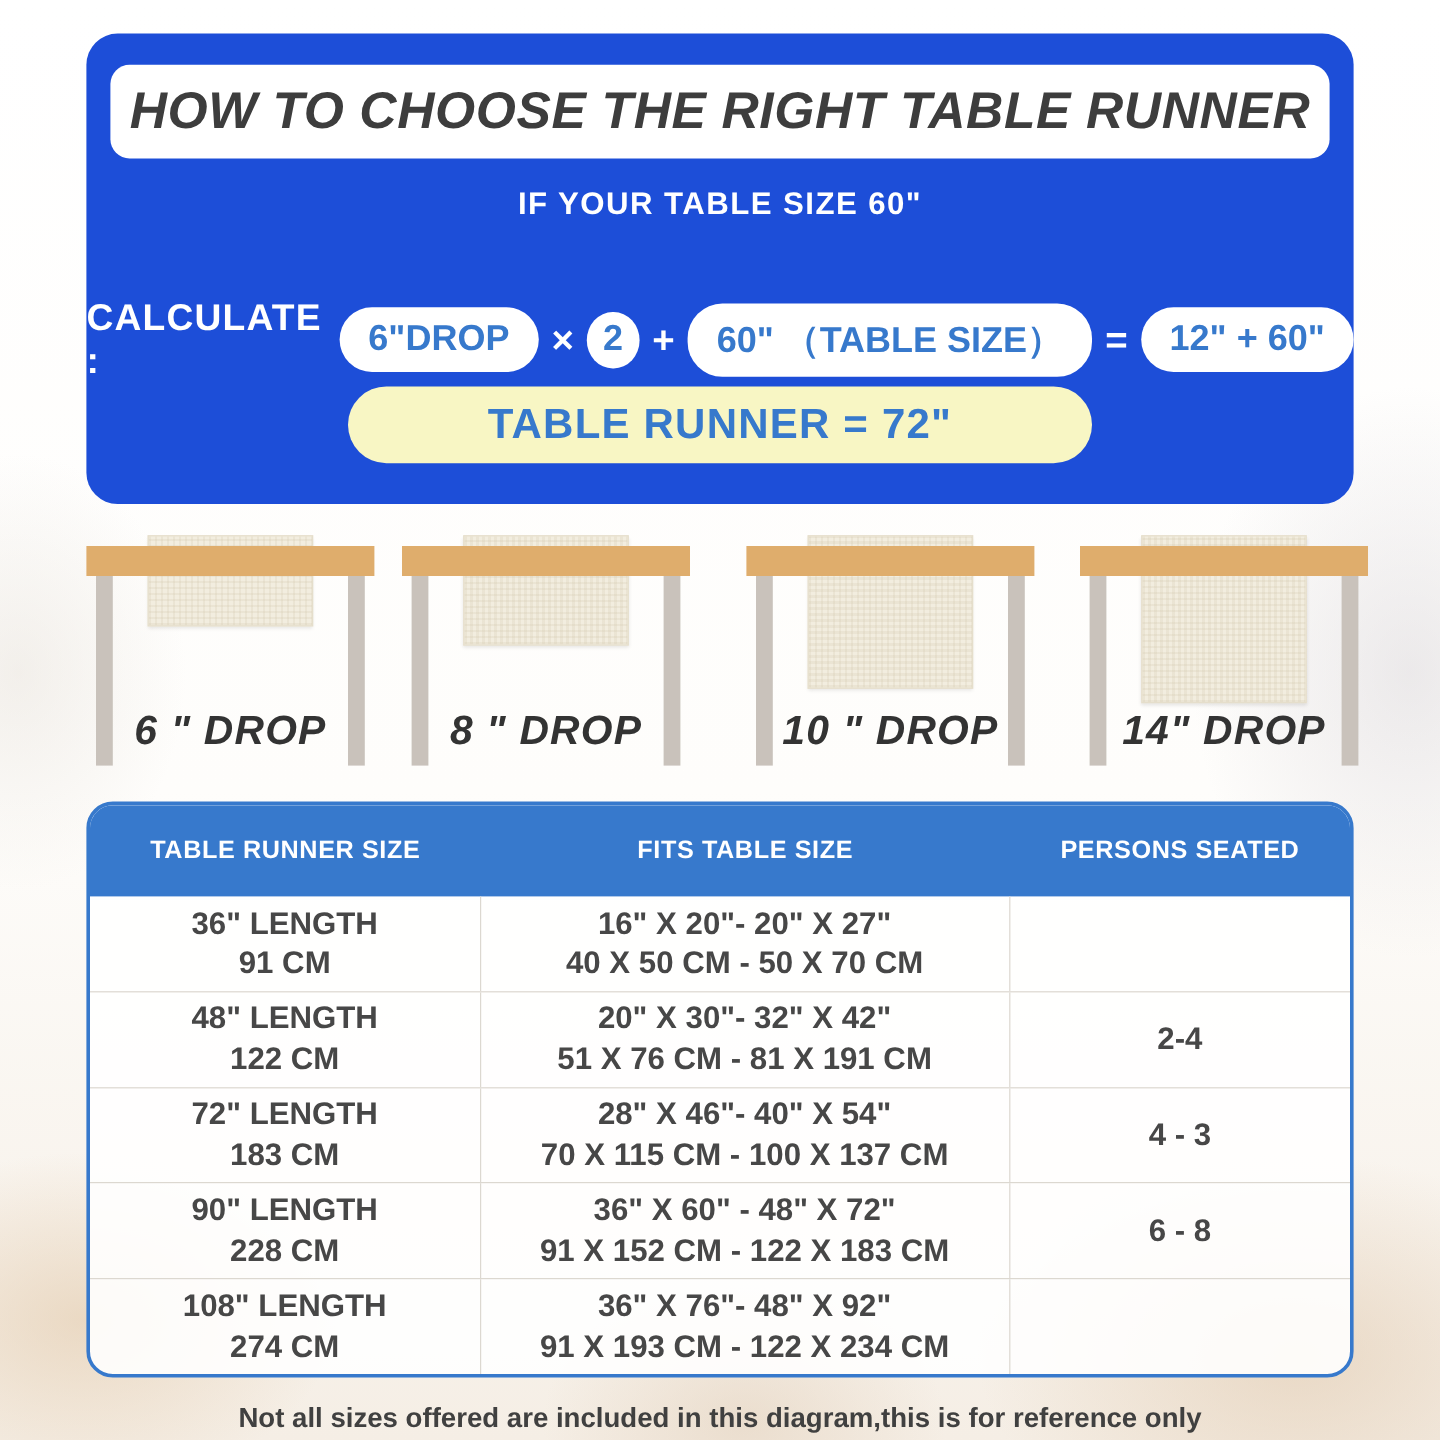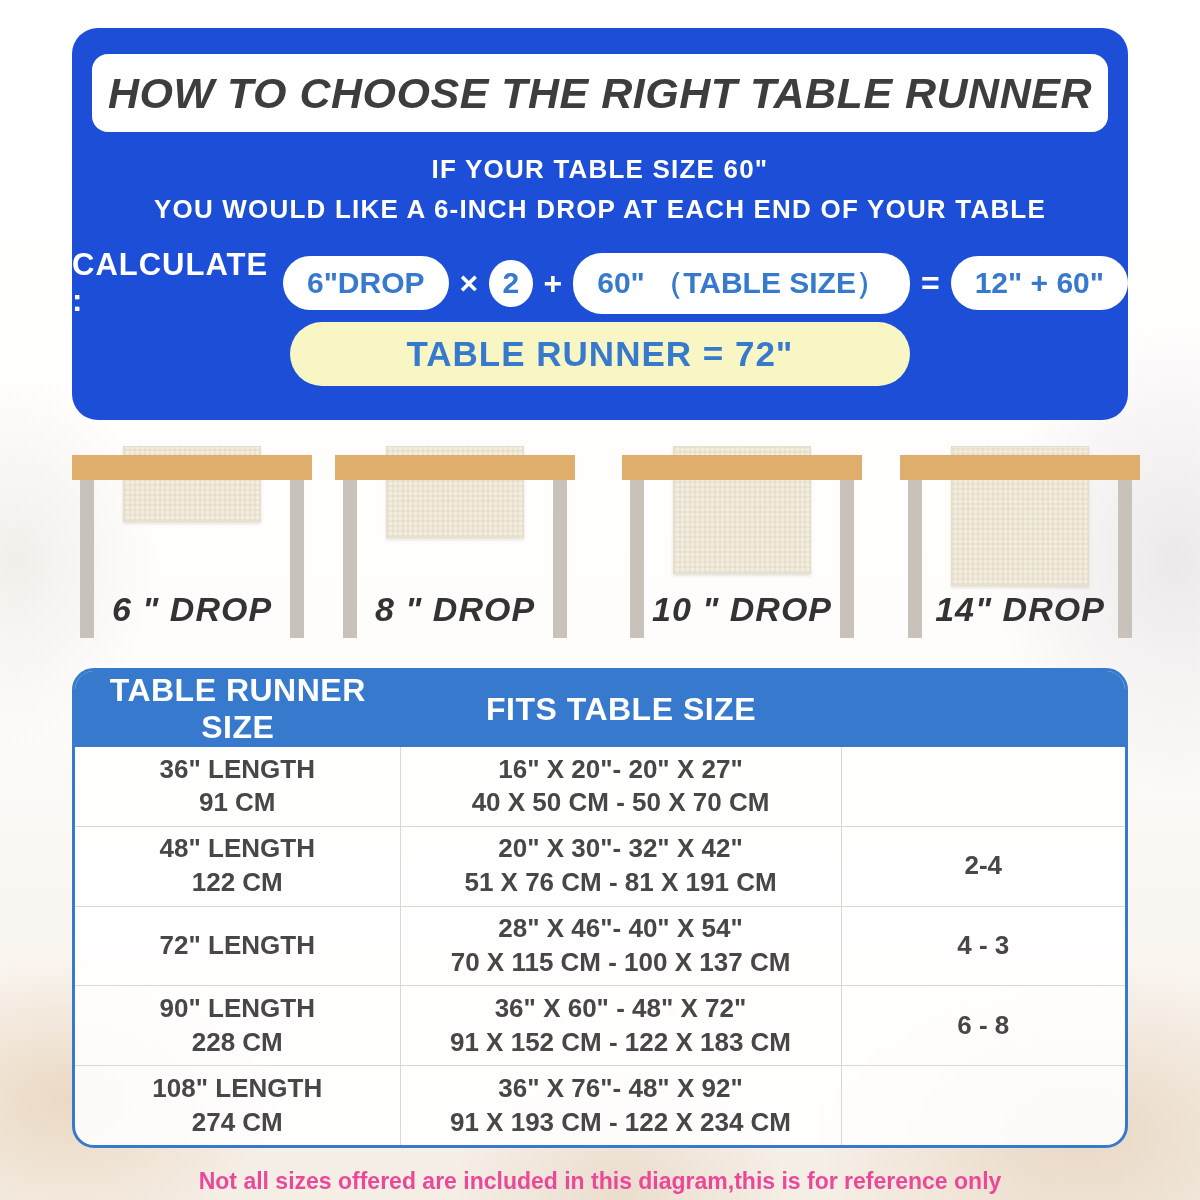--- a/index.html
+++ b/index.html
@@ -56,43 +56,42 @@
   .fig-2 .runner{height:126px;}
   .fig-3 .runner{height:138px;}
   .drop-label{position:absolute;left:0;top:150px;width:100%;text-align:center;
     font-size:34px;font-weight:bold;font-style:italic;color:#333333;letter-spacing:1px;}
 
   
   .size-table{position:absolute;left:72px;top:668px;width:1056px;height:480px;
     box-sizing:border-box;border:3px solid #3779CC;border-radius:22px;overflow:hidden;
     background:rgba(255,255,255,.88);}
   .st-header{display:flex;height:76px;background:#3779CC;color:#ffffff;
-    font-weight:bold;font-size:32px;letter-spacing:.5px;align-items:center;}
+    font-weight:bold;font-size:21px;letter-spacing:.5px;align-items:center;}
   .st-body{display:flex;flex-direction:column;height:calc(100% - 76px);}
   .st-row{display:flex;flex:1;}
   .st-row + .st-row{border-top:1px solid #DCD8D0;}
   .w1{width:31%;}.w2{width:42%;}.w3{width:27%;}
   .hcell{text-align:center;}
   .st-cell{display:flex;flex-direction:column;justify-content:center;height:100%;
     box-sizing:border-box;text-align:center;font-weight:bold;color:#474747;
     font-size:26px;line-height:1.3;}
   .st-cell.b-right{border-right:1px solid #DCD8D0;}
 
   .footer-note{position:absolute;left:0;top:1168px;width:100%;text-align:center;
-    font-size:23px;font-weight:bold;color:#ec4899;}
+    font-size:23px;font-weight:bold;color:#404040;}
 </style>
 </head>
 <body>
 
 <div class="panel">
   <div class="title-box">
     <div class="title">HOW TO CHOOSE THE RIGHT TABLE RUNNER</div>
   </div>
   <div class="subtitle sub1">IF YOUR TABLE SIZE 60"</div>
-  <div class="subtitle sub2">YOU WOULD LIKE A 6-INCH DROP AT EACH END OF YOUR TABLE</div>
 
   <div class="calc-row">
     <span class="calc-label">CALCULATE :</span>
     <span class="pill">6"DROP</span>
     <span class="op">×</span>
     <span class="circle">2</span>
     <span class="op">+</span>
     <span class="pill">60" （TABLE SIZE）</span>
     <span class="op">=</span>
     <span class="pill">12" + 60"</span>
@@ -133,20 +132,21 @@
     <div class="leg leg-left"></div>
     <div class="leg leg-right"></div>
     <div class="drop-label">14" DROP</div>
   </div>
 </div>
 
 <div class="size-table">
   <div class="st-header">
     <div class="hcell w1">TABLE RUNNER SIZE</div>
     <div class="hcell w2">FITS TABLE SIZE</div>
+    <div class="hcell w3">PERSONS SEATED</div>
   </div>
 
   <div class="st-body">
 
     <div class="st-row">
       <div class="st-cell w1 b-right">
         <span>36" LENGTH</span>
         <span>91 CM</span>
       </div>
       <div class="st-cell w2 b-right">
@@ -163,20 +163,21 @@
       <div class="st-cell w2 b-right">
         <span>20" X 30"- 32" X 42"</span>
         <span>51 X 76 CM - 81 X 191 CM</span>
       </div>
       <div class="st-cell w3">2-4</div>
     </div>
 
     <div class="st-row">
       <div class="st-cell w1 b-right">
         <span>72" LENGTH</span>
+        <span>183 CM</span>
       </div>
       <div class="st-cell w2 b-right">
         <span>28" X 46"- 40" X 54"</span>
         <span>70 X 115 CM - 100 X 137 CM</span>
       </div>
       <div class="st-cell w3">4 - 3</div>
     </div>
 
     <div class="st-row">
       <div class="st-cell w1 b-right">

